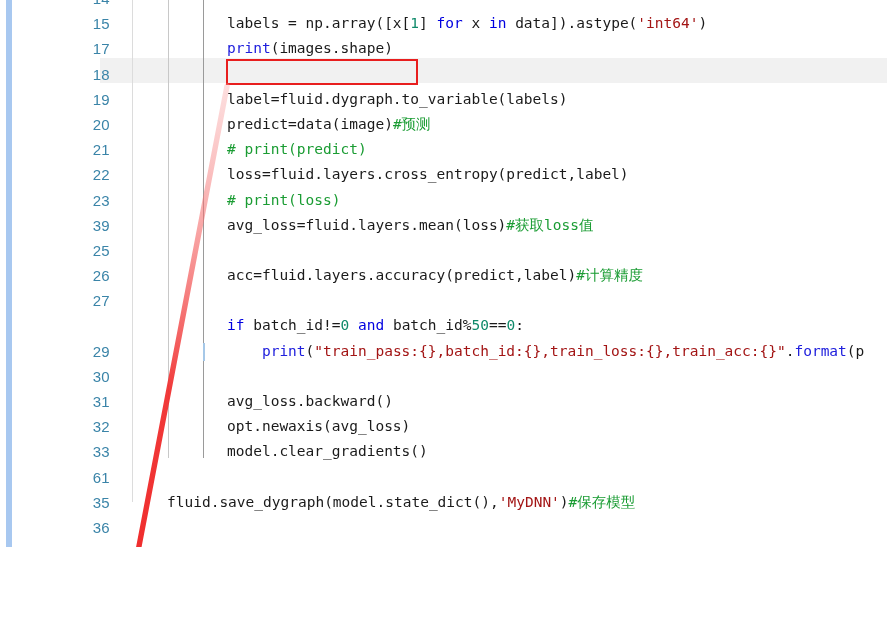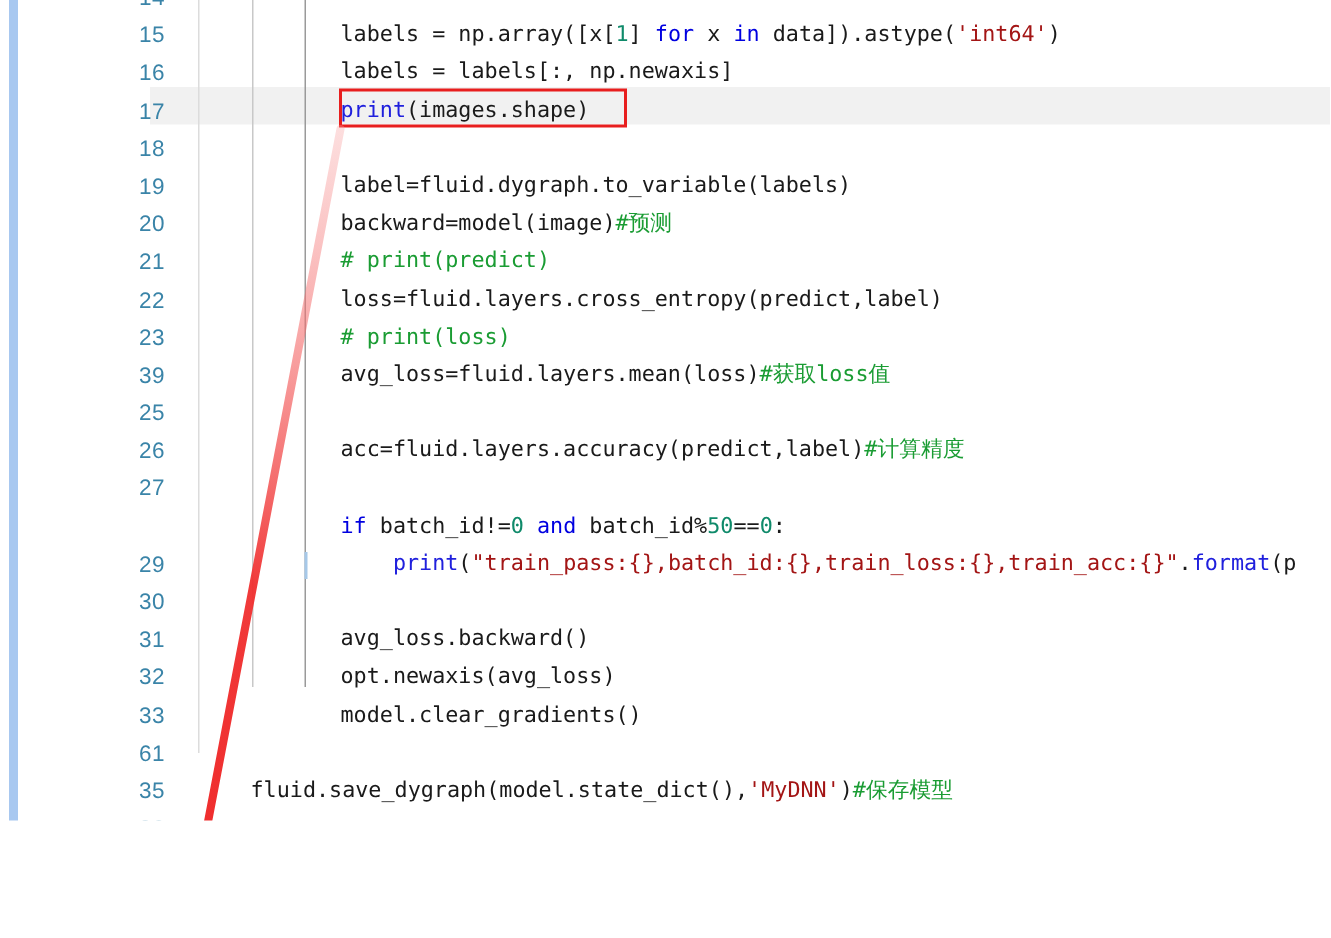--- a/index.html
+++ b/index.html
@@ -178,25 +178,24 @@
   <div class="cell-accent-lower"></div>
 
   <div class="editor">
     <div class="line-highlight"></div>
     <div class="indent-guide g1"></div>
     <div class="indent-guide g2"></div>
     <div class="indent-guide g3"></div>
     <div class="code-rows" id="code-rows" style="top: -14px;">
         <div class="row"><div class="gutter">14</div><div class="code"></div></div>
         <div class="row"><div class="gutter">15</div><div class="code"><span class="op">labels = np.array([x[</span><span class="num">1</span><span class="op">] </span><span class="kw">for</span><span class="op"> x </span><span class="kw">in</span><span class="op"> data]).astype(</span><span class="str">'int64'</span><span class="op">)</span></div></div>
-        <div class="row"><div class="gutter">16</div><div class="code"><span class="op">labels = labels[:, np.newaxis]</span></div></div>
         <div class="row"><div class="gutter">17</div><div class="code"><span class="fn">print</span><span class="op">(images.shape)</span></div></div>
         <div class="row"><div class="gutter">18</div></div>
         <div class="row"><div class="gutter">19</div><div class="code"><span class="op">label=fluid.dygraph.to_variable(labels)</span></div></div>
-        <div class="row"><div class="gutter">20</div><div class="code"><span class="op">backward=model(image)</span><span class="cmt">#预测</span></div></div>
+        <div class="row"><div class="gutter">20</div><div class="code"><span class="op">predict=data(image)</span><span class="cmt">#预测</span></div></div>
         <div class="row"><div class="gutter">21</div><div class="code"><span class="cmt"># print(predict)</span></div></div>
         <div class="row"><div class="gutter">22</div><div class="code"><span class="op">loss=fluid.layers.cross_entropy(predict,label)</span></div></div>
         <div class="row"><div class="gutter">23</div><div class="code"><span class="cmt"># print(loss)</span></div></div>
         <div class="row"><div class="gutter">39</div><div class="code"><span class="op">avg_loss=fluid.layers.mean(loss)</span><span class="cmt">#获取loss值</span></div></div>
         <div class="row"><div class="gutter">25</div><div class="code"></div></div>
         <div class="row"><div class="gutter">26</div><div class="code"><span class="op">acc=fluid.layers.accuracy(predict,label)</span><span class="cmt">#计算精度</span></div></div>
         <div class="row"><div class="gutter">27</div><div class="code"></div></div>
         <div class="row"><div class="code"><span class="kw">if</span><span class="op"> batch_id!=</span><span class="num">0</span><span class="op"> </span><span class="kw">and</span><span class="op"> batch_id%</span><span class="num">50</span><span class="op">==</span><span class="num">0</span><span class="op">:</span></div></div>
         <div class="row"><div class="gutter">29</div><div class="block-cursor"></div><div class="code"><span class="op">    </span><span class="fn">print</span><span class="op">(</span><span class="str">"train_pass:{},batch_id:{},train_loss:{},train_acc:{}"</span><span class="op">.</span><span class="fn">format</span><span class="op">(p</span></div></div>
         <div class="row"><div class="gutter">30</div><div class="code"></div></div>

